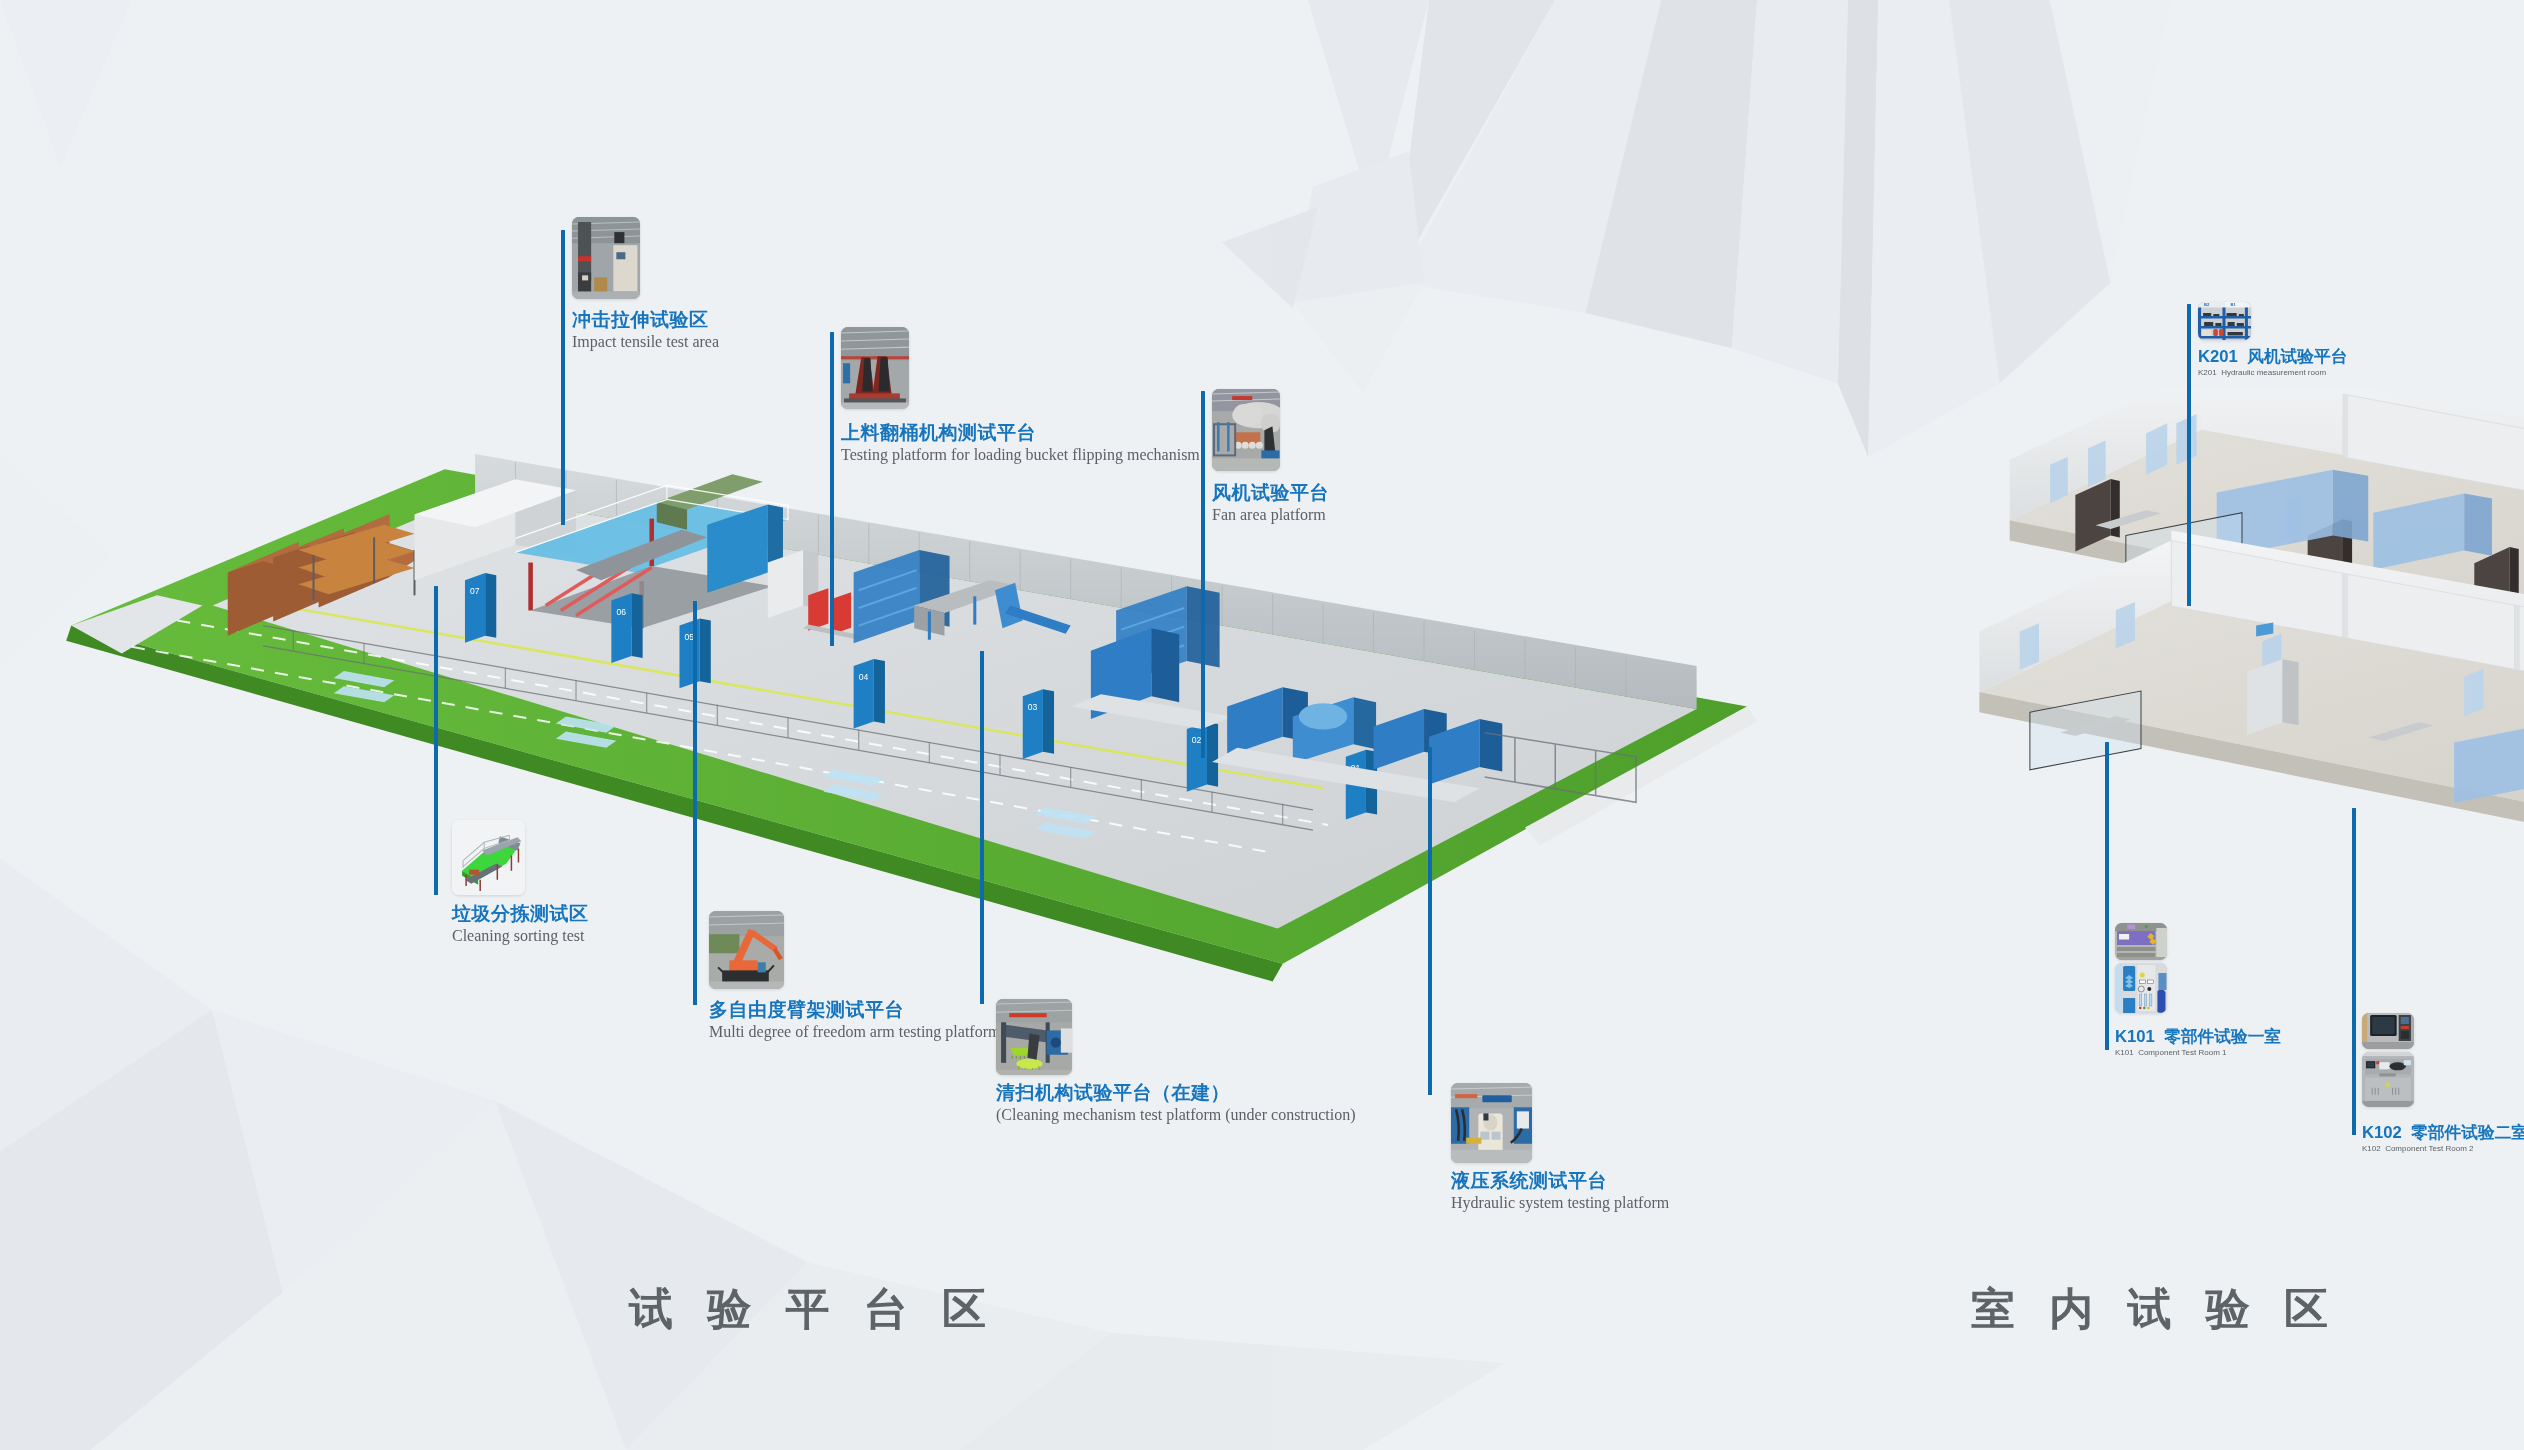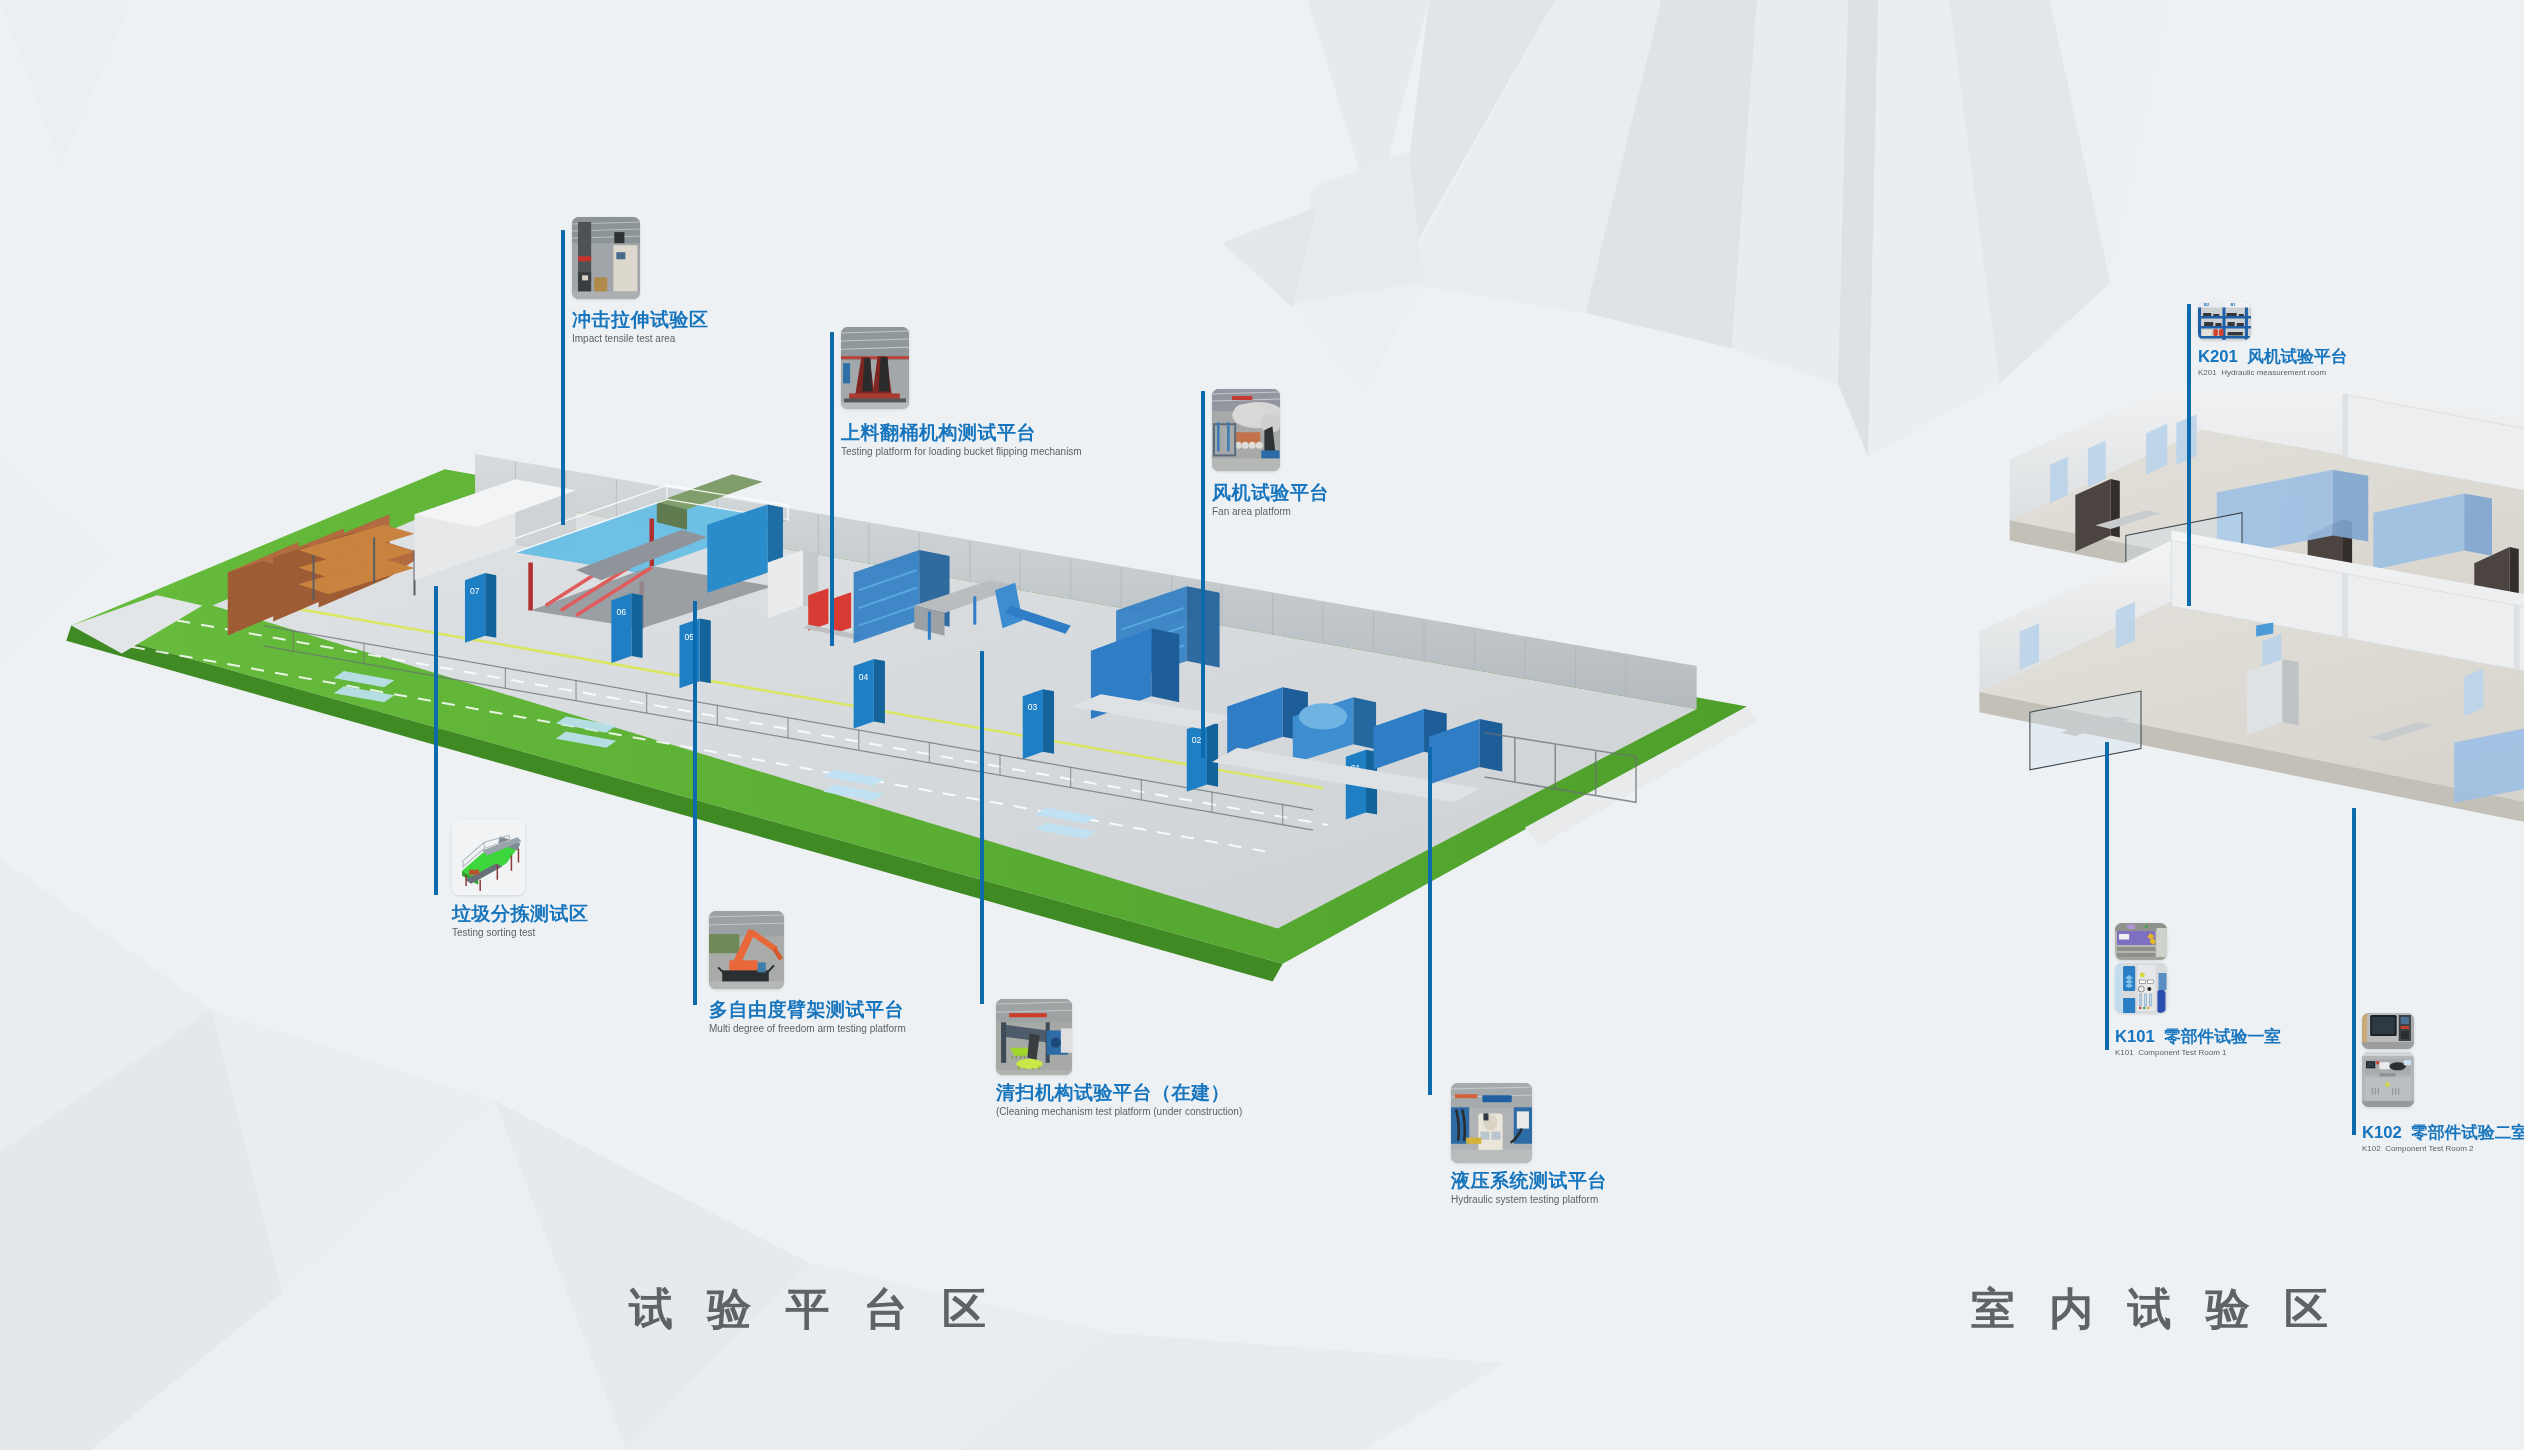--- a/index.html
+++ b/index.html
@@ -34,21 +34,21 @@
   }
   .thumb svg { display: block; width: 100%; height: 100%; }
   .callout .txt { position: absolute; white-space: nowrap; }
   .callout .cn {
     color: #1775bd; font-weight: 700; line-height: 1.05;
     font-family: "Liberation Sans", "DejaVu Sans", sans-serif;
   }
   .callout .en { color: #5d6166; line-height: 1.1; margin-top: 3.5px; }
 
   .sz-lg .cn { font-size: 19px; letter-spacing: 0.5px; }
-  .sz-lg .en { font-size: 10px; }
+  .sz-lg .en { font-size: 16px; font-family: Liberation Serif, serif; }
   .sz-md .cn { font-size: 16.7px; }
   .sz-md .en { font-size: 8px; }
 
   
   .scene { position: absolute; z-index: 10; }
 </style>
 </head>
 <body>
 
 <svg id="bg-poly" viewBox="0 0 6298 2872" preserveAspectRatio="none">
@@ -567,21 +567,21 @@
           <line x1="22" y1="80" x2="22" y2="94"></line>
             <line x1="64" y1="44" x2="64" y2="58"></line>
             <line x1="114" y1="30" x2="114" y2="44"></line>
         </g>
         <rect x="34" y="98" width="20" height="10" fill="#b5552f"></rect>
       </svg>
     </div>
   </div>
   <div class="txt" style="left:18px; top:318px;">
     <div class="cn">垃圾分拣测试区</div>
-    <div class="en">Testing sorting test</div>
+    <div class="en">Cleaning sorting test</div>
   </div>
 </div>
 
 <div class="callout sz-lg" style="left:693px; top:601px; width:353px; height:439px;">
   <div class="bar" style="left:0; top:0; height:404px;"></div>
   <div class="thumbs" style="left:16px; top:310px;">
     <div class="thumb" style="width:75px; height:78px;">
       <svg viewBox="0 0 148 155" preserveAspectRatio="none">
         <rect width="148" height="155" fill="#a8aba8"></rect>
         <rect width="148" height="50" fill="#9ca2a4"></rect>

